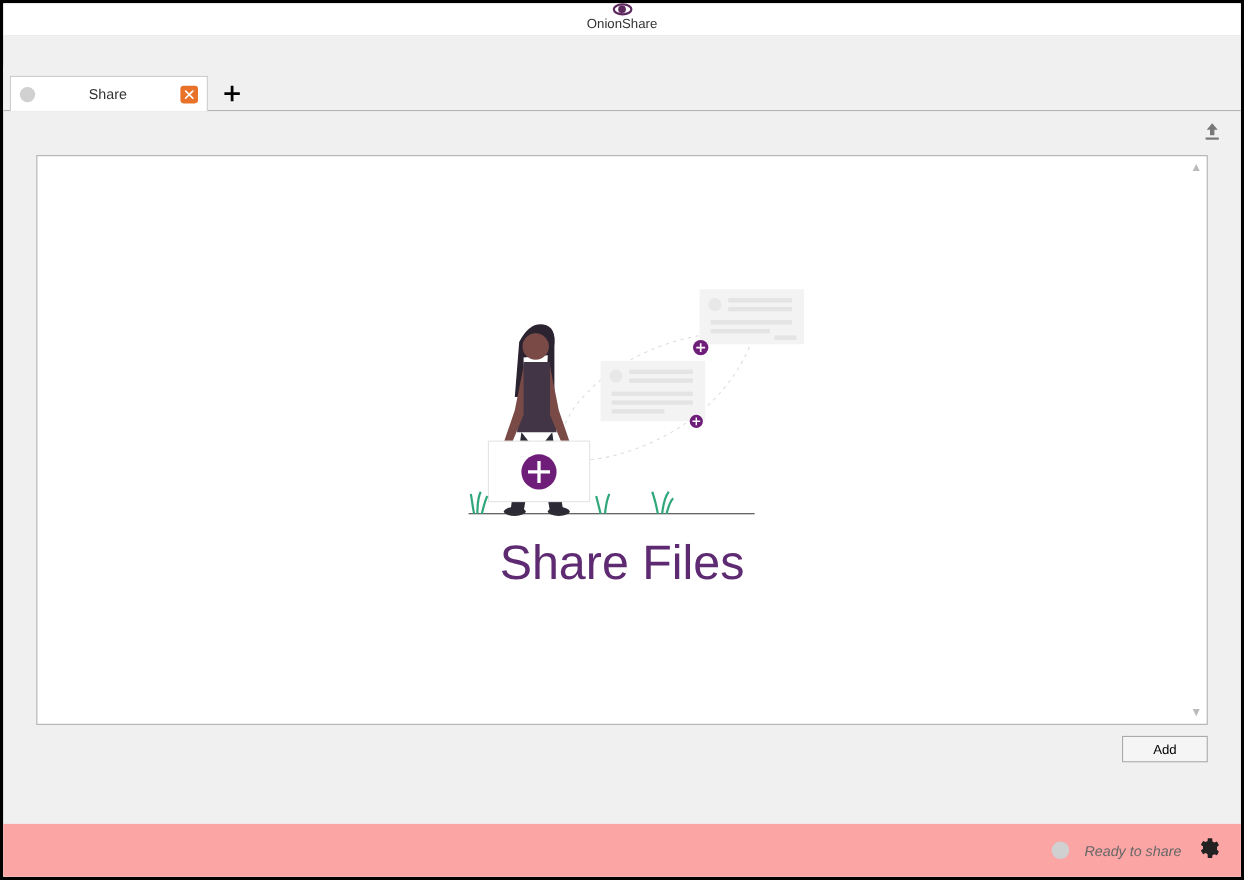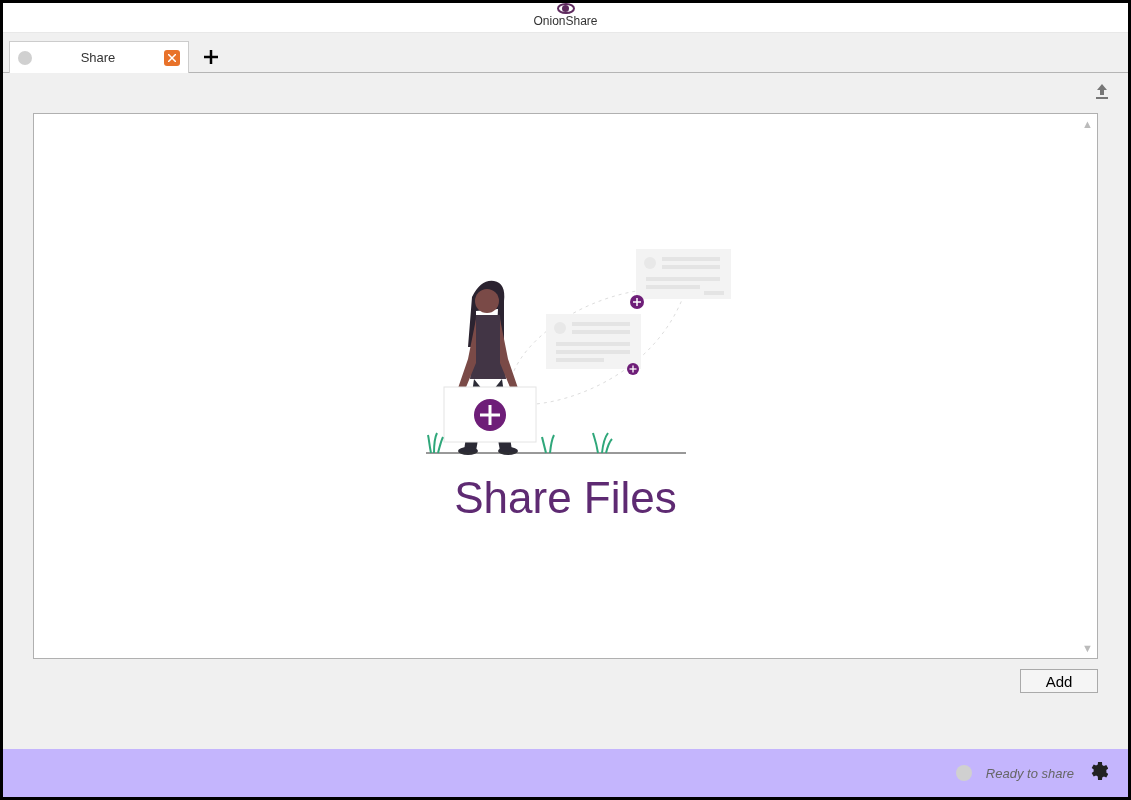--- a/index.html
+++ b/index.html
@@ -23,21 +23,21 @@
   .titlebar-title { font-size: 12px; color: #333; }
   .win-controls { margin-left: auto; display: flex; }
   .win-btn { width: 46px; height: 28px; display: flex; align-items: center; justify-content: center; color: #555; font-size: 13px; }
 
   .content-wrap {
     flex: 1; background: #f0f0f0; display: flex; flex-direction: column;
   }
 
   .tabbar {
     height: 40px; display: flex; align-items: flex-end; padding-left: 6px;
-    border-bottom: 1px solid #b5b5b5; background: #f0f0f0; position: relative;
+    border-bottom: 1px solid #b5b5b5; background: #f0f0f0; position: relative; margin-top: 28px;
   }
   .tab {
     width: 180px; height: 32px; background: #fff; border: 1px solid #ccc;
     border-bottom: none;
     display: flex; align-items: center; padding: 0 8px; gap: 8px;
     position: relative; top: 1px;
   }
   .tab-status-dot {
     width: 14px; height: 14px; border-radius: 50%; background: #d0d0d0;
   }
@@ -71,26 +71,26 @@
   .heading {
     font-size: 44px; font-weight: 400; color: #5e2a72; margin-top: 4px;
   }
   .subtext { font-size: 13px; color: #555; margin-top: 10px; }
 
   .add-row {
     height: 40px; display: flex; justify-content: flex-end; padding: 0 30px 6px 30px;
   }
   .add-btn {
     width: 78px; height: 24px; border: 1px solid #aaa; background: #f5f5f5;
-    font-size: 15px; display: flex; align-items: center; justify-content: center;
+    font-size: 12px; display: flex; align-items: center; justify-content: center;
   }
 
   .statusbar {
     height: 48px; display: flex; align-items: center; justify-content: flex-end;
-    padding: 0 20px; gap: 14px; background: #c4b5fd;
+    padding: 0 20px; gap: 14px; background: #fca5a5;
   }
   .status-dot {
     width: 16px; height: 16px; border-radius: 50%; background: #d0d0d0;
   }
   .status-text { font-size: 13px; color: #666; font-style: italic; }
   .gear { color: #222; }
 </style>
 </head>
 <body>
 

